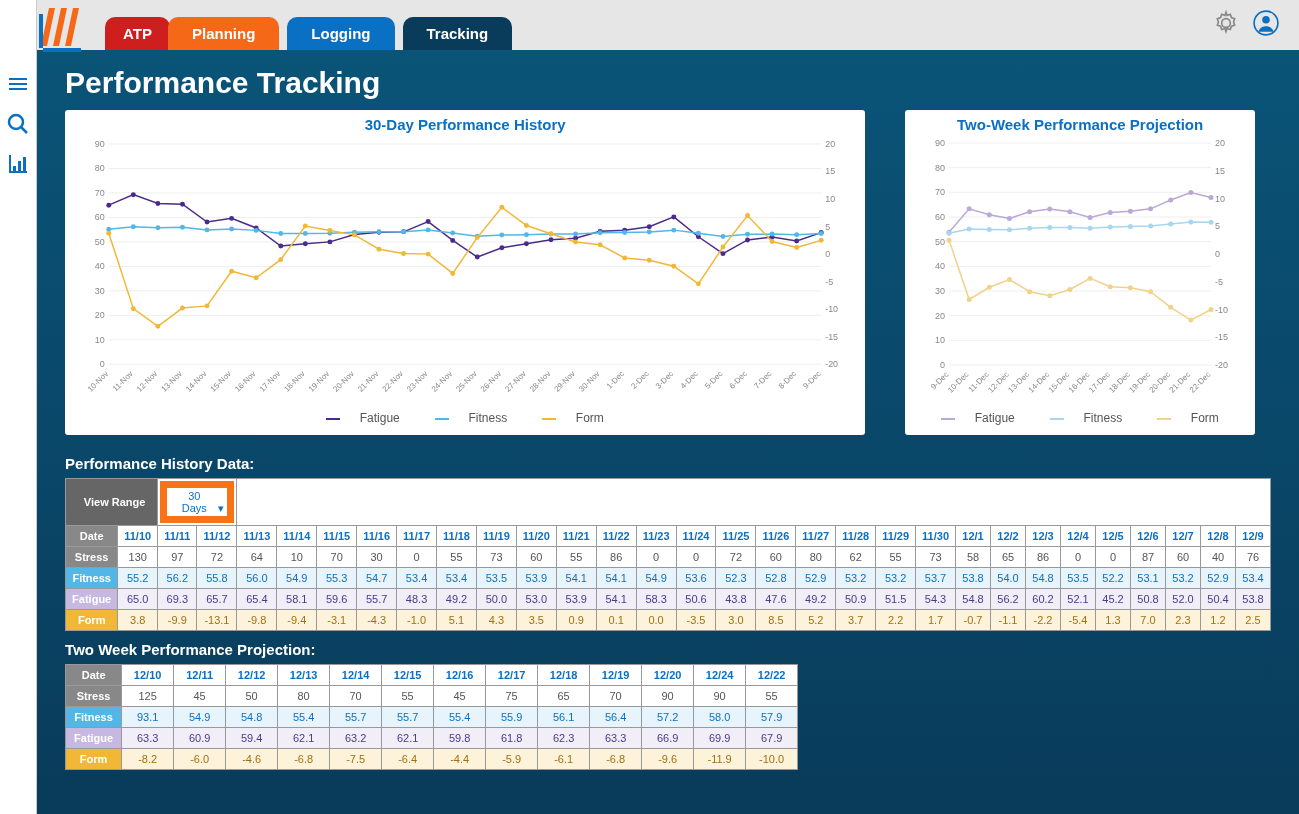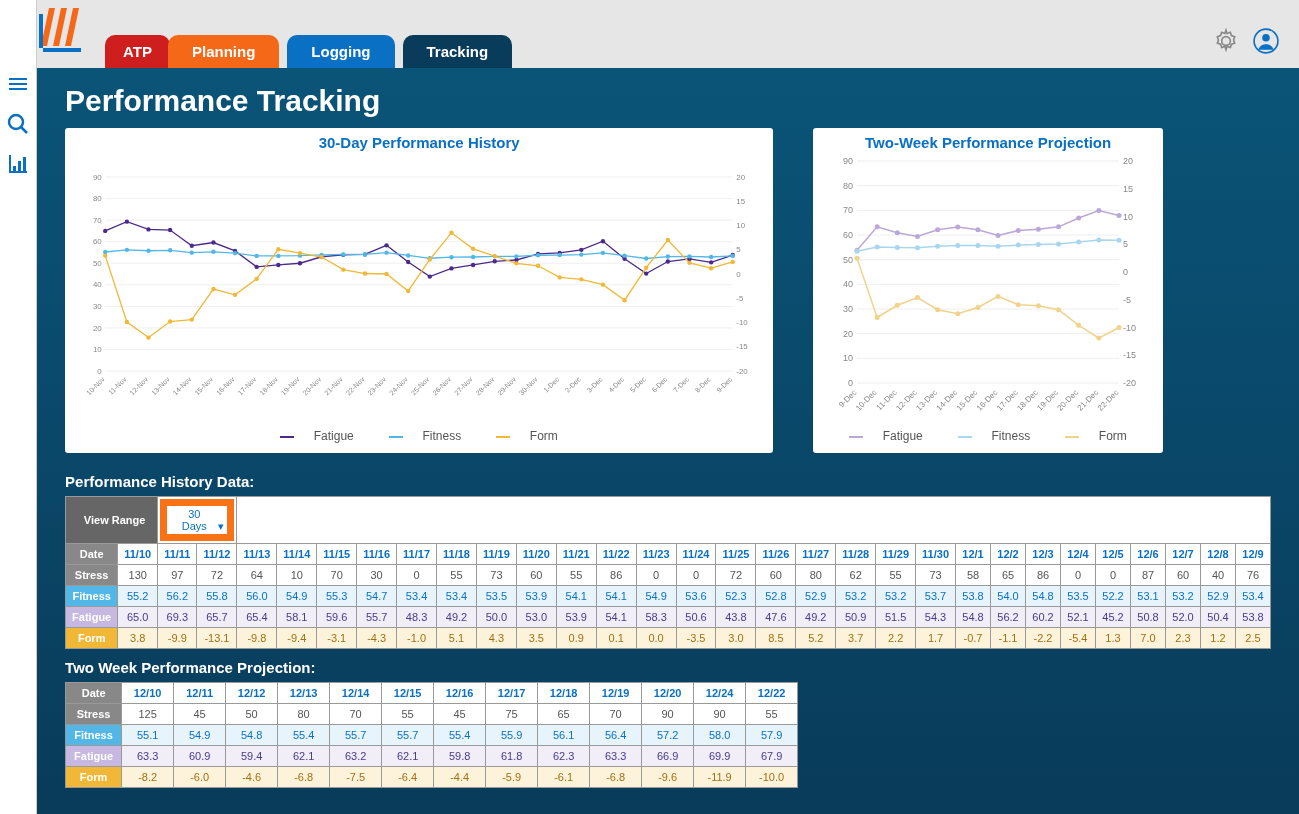--- a/index.html
+++ b/index.html
@@ -1,35 +1,35 @@
 <!DOCTYPE html>
 <html><head>
 <meta charset="utf-8">
 <style>
 * { box-sizing: border-box; margin: 0; padding: 0; }
 body { font-family: Arial, sans-serif; background: #e6e6e6; overflow: hidden; }
 .app { display: flex; height: 814px; width: 1299px; }
 .sidebar { width: 48px; background: #fff; border-right: 1px solid #ccc; display: flex; flex-direction: column; align-items: center; padding-top: 70px; gap: 12px; }
 .sidebar-icon { width: 28px; height: 28px; cursor: pointer; color: #0a70c4; display:flex; align-items:center; justify-content:center; }
-.header { height: 68px; background: #e6e6e6; display: flex; align-items: flex-end; padding-left: 16px; padding-right: 20px; position: relative; }
+.header { height: 50px; background: #e6e6e6; display: flex; align-items: flex-end; padding-left: 16px; padding-right: 20px; position: relative; }
 .logo { position: absolute; left: 0; top: 4px; width: 46px; height: 48px; }
 .tabs { display: flex; margin-left: 52px; }
 .tab { padding: 8px 24px; font-weight: bold; font-size: 15px; color: #fff; border-top-left-radius: 10px; border-top-right-radius: 10px; margin-right: -2px; cursor: pointer; position: relative; }
 .tab.atp { background: #ce1e1e; padding-left:18px; padding-right:18px; }
 .tab.planning { background: #f56817; }
 .tab.logging { background: #0a70c4; margin-left: 10px; }
 .tab.tracking { background: #093b5a; margin-left: 10px; }
 .header-right { margin-left: auto; display: flex; gap: 14px; align-items: center; padding-bottom: 14px; }
 .header-icon { width: 26px; height: 26px; cursor: pointer; color: #888; }
 .main-wrap { flex: 1; display: flex; flex-direction: column; }
 .main { flex: 1; background: linear-gradient(180deg, #0a5478 0%, #093b5a 100%); padding: 16px 28px; overflow-y: auto; }
 .page-title { color: #fff; font-size: 30px; font-weight: bold; margin-bottom: 10px; }
 .charts-row { display: flex; gap: 40px; margin-bottom: 20px; }
 .chart-card { background: #fff; border-radius: 3px; padding: 6px 14px 10px 14px; }
-.chart-card.history { width: 708px; }
+.chart-card.history { width: 800px; }
 .chart-card.projection { width: 350px; }
 .chart-title { text-align: center; color: #0a70c4; font-weight: bold; font-size: 15px; margin-bottom: 2px; }
 .chart-svg { width: 100%; }
 .legend { text-align: center; font-size: 12px; color: #555; margin-top: 2px; }
 .legend span { margin: 0 8px; }
 .legend .dot { display: inline-block; width: 14px; height: 2px; vertical-align: middle; position: relative; }
 .legend .dot::after { content:''; width:6px; height:6px; border-radius:50%; position:absolute; top:-2px; left:4px; }
 .section-title { color: #fff; font-weight: bold; font-size: 15px; margin-bottom: 6px; margin-top: 10px; }
 table { border-collapse: collapse; font-size: 11px; }
 table td, table th { border: 1px solid #999; padding: 4px 6px; text-align: center; background: #fff; }
@@ -567,21 +567,21 @@
               <td class="stress">45</td>
               <td class="stress">75</td>
               <td class="stress">65</td>
               <td class="stress">70</td>
               <td class="stress">90</td>
               <td class="stress">90</td>
               <td class="stress">55</td>
             </tr>
             <tr>
               <td class="fitness-label">Fitness</td>
-              <td class="fitness">55.1</td>
+              <td class="fitness">93.1</td>
               <td class="fitness">54.9</td>
               <td class="fitness">54.8</td>
               <td class="fitness">55.4</td>
               <td class="fitness">55.7</td>
               <td class="fitness">55.7</td>
               <td class="fitness">55.4</td>
               <td class="fitness">55.9</td>
               <td class="fitness">56.1</td>
               <td class="fitness">56.4</td>
               <td class="fitness">57.2</td>

